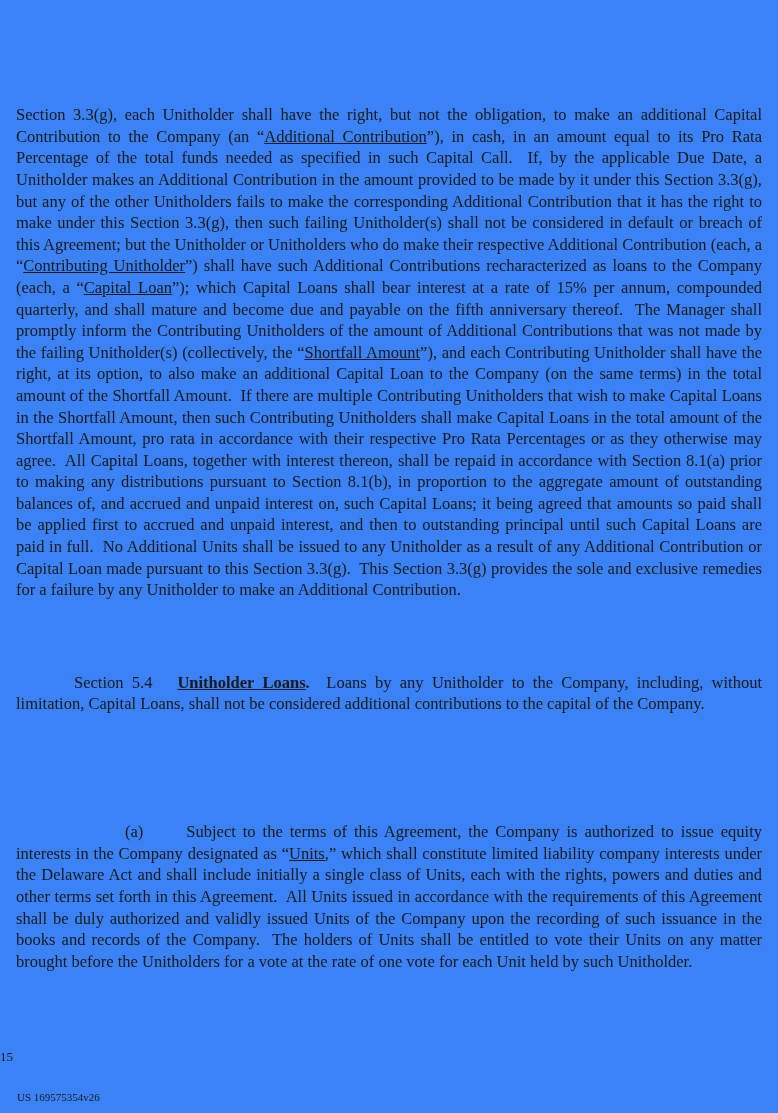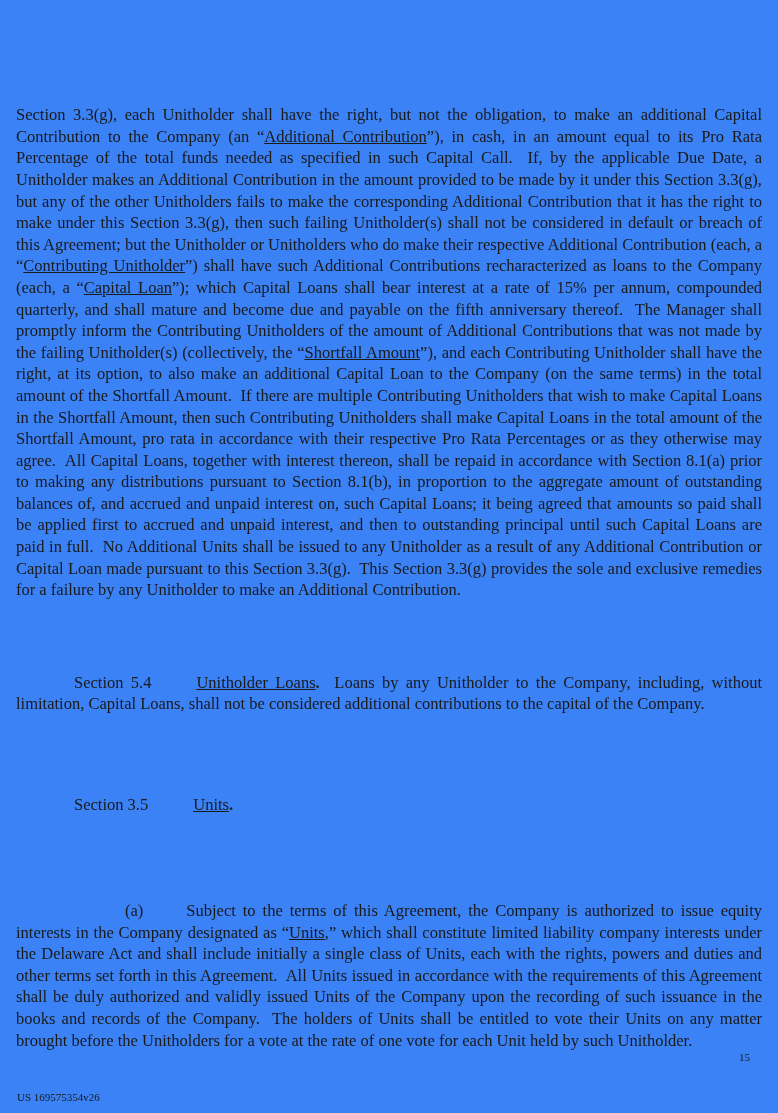--- a/index.html
+++ b/index.html
@@ -23,53 +23,52 @@
     text-align: justify;
     white-space: pre-wrap;
   }
   .body-text p { margin: 0; padding: 0; }
   .sp-sm { margin-top: 6px !important; }
   .sp-md { margin-top: 14px !important; }
   .sp-lg { margin-top: 20px !important; }
   .ind-heading { text-indent: 58px; }
   .ind-sub { text-indent: 109px; }
   .u  { text-decoration: underline; }
-  .bu { font-weight: 400; text-decoration: underline; margin-left: 20px; }
+  .bu { font-weight: 700; text-decoration: underline; }
   .b  { font-weight: 700; }
   .tab { display: inline-block; text-decoration: none; }
   .tab-h { width: 25px; }
   .tab-s { width: 43px; }
   .page-number {
     position: absolute;
     top: 1048px;
     left: 0;
     width: 750px;
-    text-align: right;
-    font-size: 11px;
+    text-align: left;
+    font-size: 13px;
     line-height: 18px;
   }
   .doc-footer {
     position: absolute;
     top: 1089px;
     left: 17px;
     font-size: 11px;
     line-height: 16px;
   }
 </style>
 </head>
 <body>
 
 <div class="page">
 
   <div class="body-text">
     <p><span>Section 3.3(g), each Unitholder shall have the right, but not the obligation, to make an additional Capital Contribution to the Company (an “</span><span class="u">Additional Contribution</span><span>”), in cash, in an amount equal to its Pro Rata Percentage of the total funds needed as specified in such Capital Call.  If, by the applicable Due Date, a Unitholder makes an Additional Contribution in the amount provided to be made by it under this Section 3.3(g), but any of the other Unitholders fails to make the corresponding Additional Contribution that it has the right to make under this Section 3.3(g), then such failing Unitholder(s) shall not be considered in default or breach of this Agreement; but the Unitholder or Unitholders who do make their respective Additional Contribution (each, a “</span><span class="u">Contributing Unitholder</span><span>”) shall have such Additional Contributions recharacterized as loans to the Company (each, a “</span><span class="u">Capital Loan</span><span>”); which Capital Loans shall bear interest at a rate of 15% per annum, compounded quarterly, and shall mature and become due and payable on the fifth anniversary thereof.  The Manager shall promptly inform the Contributing Unitholders of the amount of Additional Contributions that was not made by the failing Unitholder(s) (collectively, the “</span><span class="u">Shortfall Amount</span><span>”), and each Contributing Unitholder shall have the right, at its option, to also make an additional Capital Loan to the Company (on the same terms) in the total amount of the Shortfall Amount.  If there are multiple Contributing Unitholders that wish to make Capital Loans in the Shortfall Amount, then such Contributing Unitholders shall make Capital Loans in the total amount of the Shortfall Amount, pro rata in accordance with their respective Pro Rata Percentages or as they otherwise may agree.  All Capital Loans, together with interest thereon, shall be repaid in accordance with Section 8.1(a) prior to making any distributions pursuant to Section 8.1(b), in proportion to the aggregate amount of outstanding balances of, and accrued and unpaid interest on, such Capital Loans; it being agreed that amounts so paid shall be applied first to accrued and unpaid interest, and then to outstanding principal until such Capital Loans are paid in full.  No Additional Units shall be issued to any Unitholder as a result of any Additional Contribution or Capital Loan made pursuant to this Section 3.3(g).  This Section 3.3(g) provides the sole and exclusive remedies for a failure by any Unitholder to make an Additional Contribution.</span></p>
 
     <p class="ind-heading sp-sm"><span>Section 5.4</span><span class="tab tab-h"></span><span class="bu">Unitholder Loans</span><span class="b">.</span><span>  Loans by any Unitholder to the Company, including, without limitation, Capital Loans, shall not be considered additional contributions to the capital of the Company.</span></p>
 
-    <p class="ind-heading sp-md"><span>Section 3.5</span><span class="tab tab-h"></span><span class="bu">Units</span><span class="b">.</span></p>
 
     <p class="ind-sub sp-lg"><span>(a)</span><span class="tab tab-s"></span><span>Subject to the terms of this Agreement, the Company is authorized to issue equity interests in the Company designated as “</span><span class="u">Units</span><span>,” which shall constitute limited liability company interests under the Delaware Act and shall include initially a single class of Units, each with the rights, powers and duties and other terms set forth in this Agreement.  All Units issued in accordance with the requirements of this Agreement shall be duly authorized and validly issued Units of the Company upon the recording of such issuance in the books and records of the Company.  The holders of Units shall be entitled to vote their Units on any matter brought before the Unitholders for a vote at the rate of one vote for each Unit held by such Unitholder.</span></p>
 
     
   </div>
 
   <div class="page-number">15</div>
 
   <div class="doc-footer">US 169575354v26</div>
 

